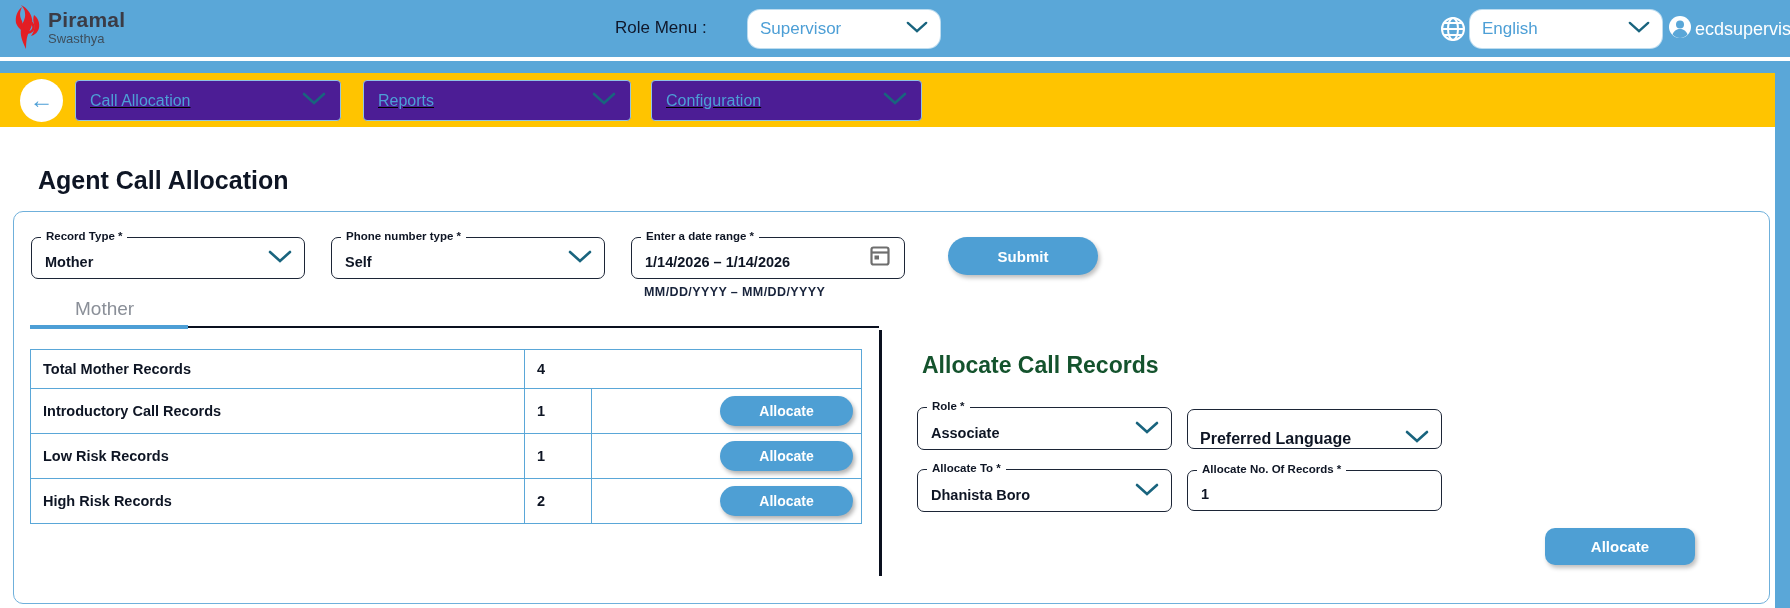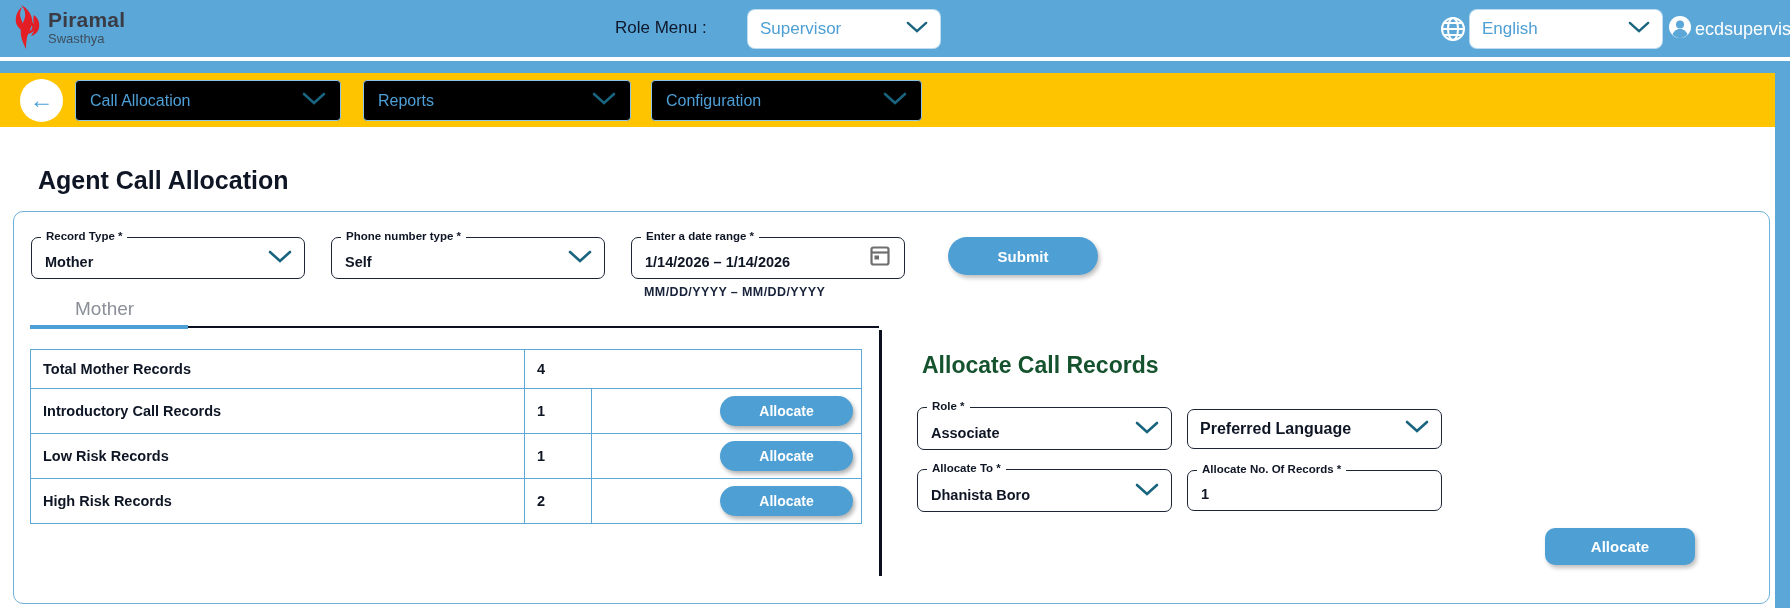--- a/index.html
+++ b/index.html
@@ -10,37 +10,37 @@
   .header { position:absolute; left:0; top:0; width:1790px; height:57px; background:#5AA7D8; }
   .header-gap { position:absolute; left:0; top:57px; width:1790px; height:4px; background:#ffffff; }
   .header-strip { position:absolute; left:0; top:61px; width:1790px; height:12px; background:#5AA7D8; }
 
   .brand { position:absolute; left:12px; top:5px; display:flex; align-items:center; gap:6px; }
   .brand-text { line-height:1; }
   .brand-name { font-size:21px; font-weight:bold; color:#3B3B45; letter-spacing:0.2px; }
   .brand-tag { font-size:13px; color:#3E4E5C; margin-top:2px; }
 
   .role-menu-label { position:absolute; left:615px; top:18px; color:#0f172a; font-size:17px; }
-  .hdr-select { position:absolute; top:10px; height:38px; background:#ffffff; border-radius:7px;
+  .hdr-select { position:absolute; top:10px; height:38px; background:#ffffff; border-radius:12px;
                 display:flex; align-items:center; justify-content:space-between; padding:8px 12px;
                 box-shadow:0 0 0 1px rgba(255,255,255,0.6); cursor:pointer; }
   .hdr-select .val { color:#4D9FD6; font-size:17px; }
   .role-select { left:748px; width:192px; }
   .lang-select { left:1470px; width:192px; }
 
   .globe-wrap { position:absolute; left:1440px; top:16px; }
   .user-wrap { position:absolute; left:1668px; top:15px; display:flex; align-items:center; gap:3px; width:130px; overflow:hidden; }
   .user-name { color:#ffffff; font-size:18px; white-space:nowrap; }
 
   
   .navbar { position:absolute; left:0; top:73px; width:1775px; height:54px; background:#FFC400; }
   .back-btn { position:absolute; left:20px; top:6px; width:43px; height:43px; border-radius:50%;
               background:#ffffff; display:flex; align-items:center; justify-content:center; cursor:pointer; }
   .back-arrow { color:#4D9FD6; font-size:24px; font-weight:bold; line-height:1; margin-top:-2px; }
-  .nav-select { position:absolute; top:7px; height:41px; background:#000000; border:1px solid #8fc3e4;
+  .nav-select { position:absolute; top:7px; height:41px; background:#4c1d95; border:1px solid #8fc3e4;
                 border-radius:4px; display:flex; align-items:center; justify-content:space-between;
                 padding:0 14px; cursor:pointer;text-decoration:underline; }
   .nav-select .val { color:#4D9FD6; font-size:16px; }
   .nav-1 { left:75px;  width:266px; }
   .nav-2 { left:363px; width:268px; }
   .nav-3 { left:651px; width:271px; }
 
   
   .page-title { position:absolute; left:38px; top:166px; font-size:25px; font-weight:800; color:#0E1524; }
 
@@ -85,21 +85,21 @@
               cursor:pointer; box-shadow:2px 3px 4px rgba(0,0,0,0.3); }
 
   .v-divider { position:absolute; left:879px; top:330px; width:2.5px; height:246px; background:#0A101F; }
 
   
   .panel-title { position:absolute; left:922px; top:352px; font-size:23px; font-weight:800; color:#14532d; }
   .f-role   { left:917px;  top:407px; width:255px; height:43px; }
   .f-alloc  { left:917px;  top:469px; width:255px; height:43px; }
   .f-num    { left:1187px; top:470px; width:255px; height:41px; }
   .plain-box { position:absolute; left:1187px; top:409px; width:255px; height:40px; border:1.6px solid #1C2536;
-               border-radius:7px; background:#ffffff; display:flex; align-items:center; justify-content:space-between;
+               border-radius:7px; background:#ffffff; display:flex; align-items:flex-end; justify-content:space-between;
                padding:0 12px; cursor:pointer; }
   .plain-box .val { font-size:16px; font-weight:bold; color:#0E1524; }
 
   .allocate-btn { position:absolute; left:1545px; top:528px; width:150px; height:37px; background:#4E9FD4;
                   border:none; border-radius:10px; color:#ffffff; font-size:15px; font-weight:bold;
                   font-family:"Liberation Sans",sans-serif; cursor:pointer; box-shadow:2px 3px 4px rgba(0,0,0,0.25); }
 
   
   .scroll-strip { position:absolute; left:1775px; top:61px; width:15px; height:547px; background:#5AA7D8; }
 </style>

